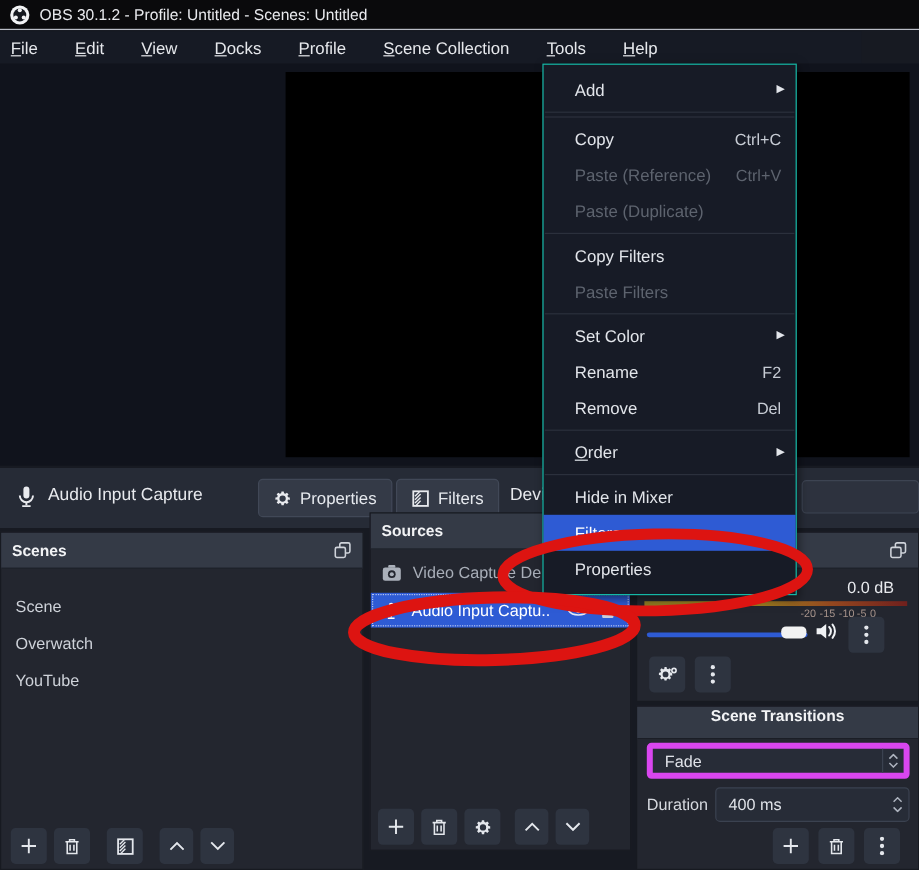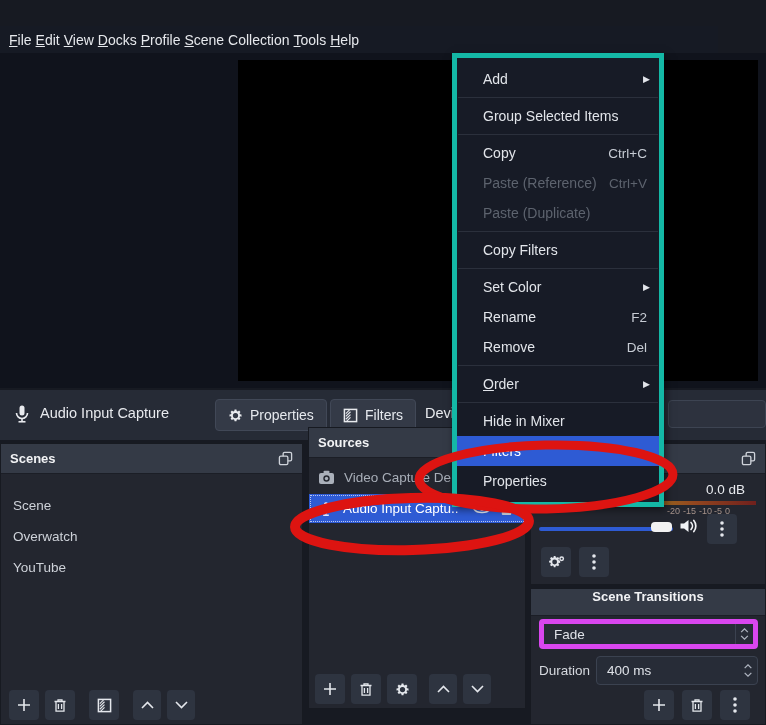--- a/index.html
+++ b/index.html
@@ -5,21 +5,21 @@
   * { margin:0; padding:0; box-sizing:border-box; }
   html,body { width:766px; height:725px; overflow:hidden; }
   body { font-family:"Liberation Sans","DejaVu Sans",sans-serif; background:#171a22; color:#dfe2e8; font-size:14px; }
   .app { position:relative; width:766px; height:725px; }
 
   
   .titlebar { position:absolute; left:0; top:0; width:766px; height:25px; background:#0a0a0c; display:flex; align-items:center; gap:8px; padding-left:8px; border-bottom:1px solid #b9bdc6; }
   .titlebar span { font-size:13px; color:#e9eaee; }
 
   
-  .menubar { position:absolute; left:0; top:26px; width:718px; height:27px; background:#161a24; display:flex; align-items:center; gap:4px; padding-left:9px; }
+  .menubar { position:absolute; left:0; top:26px; width:718px; height:27px; background:#161a24; display:flex; align-items:center; gap:31px; padding-left:9px; }
   .menubar .mi { display:inline-block; font-size:14px; color:#e6e8ec; cursor:default; }
   .mnemonic::first-letter { text-decoration:underline; }
 
   
   .preview { position:absolute; left:0; top:53px; width:766px; height:335px; background:#10131c; }
   .canvas { position:absolute; left:238px; top:7px; width:520px; height:321px; background:#000; }
 
   
   .srctoolbar { position:absolute; left:0; top:390px; width:766px; height:50px; background:#262b36;padding-left:12px; }
   .srctoolbar .micwrap { position:absolute; left:12px; top:14px; }
@@ -59,40 +59,50 @@
   .transitions { left:530px; top:588px; width:236px; height:137px; }
   .combo { position:absolute; left:8px; top:30px; width:219px; height:30px; background:#272c37; border:5px solid #d946ef; border-radius:4px; display:flex; align-items:center; padding-left:10px; font-size:13.5px; color:#dfe2e8; cursor:pointer; }
   .combo .spin { position:absolute; right:0; top:0; width:18px; height:100%; border-left:1px solid #3b4250; display:flex; flex-direction:column; align-items:center; justify-content:center; gap:2px; }
   .durlabel { position:absolute; left:8px; top:74px; font-size:13.5px; color:#d6d9df; }
   .spinbox { position:absolute; left:65px; top:67px; width:162px; height:29px; background:#272c37; border:1px solid #3b4250; border-radius:4px; display:flex; align-items:center; padding-left:10px; font-size:13.5px; color:#dfe2e8; cursor:text; }
   .spinbox .spin { position:absolute; right:4px; top:0; height:100%; display:flex; flex-direction:column; align-items:center; justify-content:center; gap:3px; }
   .tr-toolbar { position:absolute; left:0; top:101px; width:100%; }
   .tr-toolbar .icbtn { position:absolute; top:0; }
 
   
-  .ctxmenu { position:absolute; left:452px; top:53px; width:212px; background:#171b26; border:5px solid #14b8a6; padding:6px 0; z-index:50; box-shadow:2px 3px 8px rgba(0,0,0,.5); }
+  .ctxmenu { position:absolute; left:452px; top:53px; width:212px; background:#171b26; border:1px solid #14b8a6; padding:6px 0; z-index:50; box-shadow:2px 3px 8px rgba(0,0,0,.5); }
   .ctx-item { height:30px; display:flex; align-items:center; padding:0 12px 0 26px; font-size:14px; color:#e2e5ea; cursor:pointer; position:relative; }
   .ctx-item .lbl { display:inline-block; }
   .ctx-item .sc { margin-left:auto; font-size:13.5px; color:#c7ccd4; }
   .ctx-item.disabled { color:#5d636e; }
   .ctx-item.disabled .sc { color:#5d636e; }
   .ctx-item.hl { background:#2e5bd4; color:#fff; }
   .ctx-item .sub { position:absolute; right:9px; top:50%; transform:translateY(-50%); font-size:9px; color:#e2e5ea; font-family:"DejaVu Sans",sans-serif; }
   .ctx-sep { height:1px; background:#2b303c; margin:3px 1px; }
 
   
   .annot { position:absolute; left:0; top:0; z-index:100; pointer-events:none; }
 
   svg.ic { display:block; }
 </style>
 </head>
 <body>
 
 <div class="app">
 
+  <div class="titlebar">
+    <svg class="ic" width="17" height="17" viewBox="0 0 17 17">
+      <circle cx="8.5" cy="8.5" r="8" fill="#f2f3f5"></circle>
+      <circle cx="8.5" cy="8.5" r="5.4" fill="#15181f"></circle>
+      <circle cx="8.5" cy="4.6" r="1.7" fill="#f2f3f5"></circle>
+      <circle cx="5.2" cy="10.6" r="1.7" fill="#f2f3f5"></circle>
+      <circle cx="11.8" cy="10.6" r="1.7" fill="#f2f3f5"></circle>
+    </svg>
+    <span>OBS 30.1.2 - Profile: Untitled - Scenes: Untitled</span>
+  </div>
 
   <div class="menubar">
     <span class="mi mnemonic">File</span>
     <span class="mi mnemonic">Edit</span>
     <span class="mi mnemonic">View</span>
     <span class="mi mnemonic">Docks</span>
     <span class="mi mnemonic">Profile</span>
     <span class="mi mnemonic">Scene Collection</span>
     <span class="mi mnemonic">Tools</span>
     <span class="mi mnemonic">Help</span>
@@ -342,38 +352,38 @@
       </div>
     </div>
   </div>
 
   <div class="ctxmenu">
     <div class="ctx-item">
       <span class="lbl">Add</span>
       <span class="sub">▶</span>
     </div>
     <div class="ctx-sep"></div>
-    <div class="ctx-item">
-      <span class="lbl">Group Selected Items</span>
-    </div>
     <div class="ctx-sep"></div>
     <div class="ctx-item">
       <span class="lbl">Copy</span>
       <span class="sc">Ctrl+C</span>
     </div>
     <div class="ctx-item disabled">
       <span class="lbl">Paste (Reference)</span>
       <span class="sc">Ctrl+V</span>
     </div>
     <div class="ctx-item disabled">
       <span class="lbl">Paste (Duplicate)</span>
     </div>
     <div class="ctx-sep"></div>
     <div class="ctx-item">
       <span class="lbl">Copy Filters</span>
+    </div>
+    <div class="ctx-item disabled">
+      <span class="lbl">Paste Filters</span>
     </div>
     <div class="ctx-sep"></div>
     <div class="ctx-item">
       <span class="lbl">Set Color</span>
       <span class="sub">▶</span>
     </div>
     <div class="ctx-item">
       <span class="lbl">Rename</span>
       <span class="sc">F2</span>
     </div>

